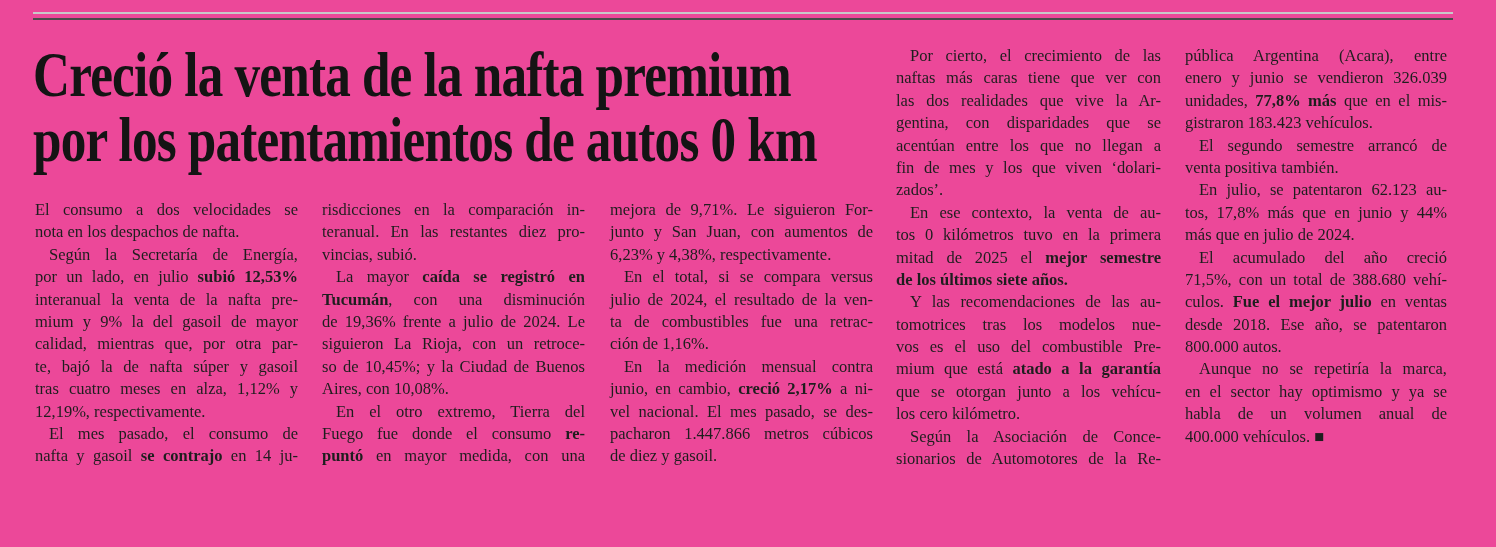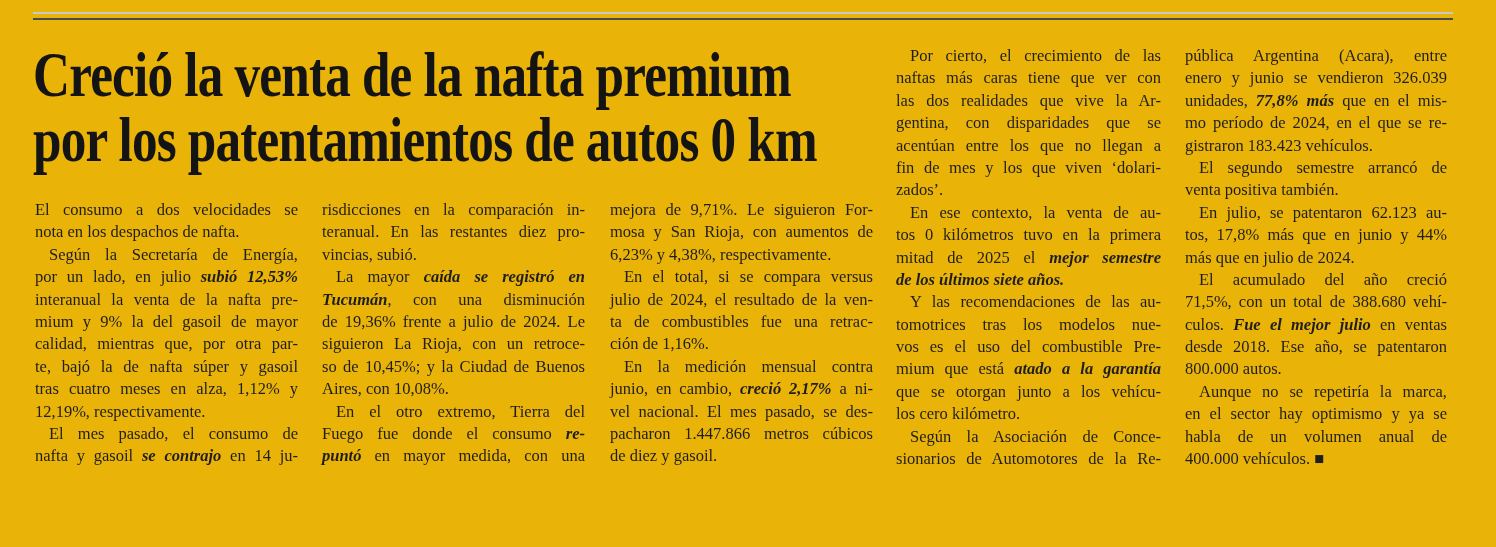--- a/index.html
+++ b/index.html
@@ -1,20 +1,20 @@
 <!DOCTYPE html>
 <html lang="es"><head>
 <meta charset="utf-8">
 <style>
   html, body { margin: 0; padding: 0; background: #ffffff; }
   .page {
     position: relative;
     width: 1496px;
     height: 547px;
-    background: #eab308;
+    background: #ec4899;
     font-family: "Liberation Serif", "DejaVu Serif", serif;
     overflow: hidden;
   }
   .rule { position: absolute; left: 33px; width: 1420px; }
   .rule-light { top: 12px; height: 2px; }
   .rule-dark  { top: 18px; height: 2px; }
   .headline {
     position: absolute;
     left: 33px;
     top: 42px;
@@ -38,21 +38,21 @@
   .col3 { left: 610px;  top: 199px; width: 263px; }
   .col4 { left: 896px;  top: 45px;  width: 265px; }
   .col5 { left: 1185px; top: 45px;  width: 262px; }
   .line {
     height: 22.4px;
     text-align: justify;
     text-align-last: justify;
   }
   .line.pend { text-align-last: left; }
   .line.ind { text-indent: 14px; }
-  .b { font-weight: bold; font-style: italic; }
+  .b { font-weight: bold; }
 </style>
 </head>
 <body>
 
 <div class="page">
   <div class="rule rule-light" style="background: rgb(201, 201, 201);"></div>
   <div class="rule rule-dark" style="background: rgb(74, 74, 74);"></div>
 
   <h1 class="headline" style="color: rgb(20, 20, 20);">
     <span class="hl-line">Creció la venta de la nafta premium</span>
@@ -82,21 +82,21 @@
       <div class="line"><span>de 19,36% frente a julio de 2024. Le</span></div>
       <div class="line"><span>siguieron La Rioja, con un retroce-</span></div>
       <div class="line"><span>so de 10,45%; y la Ciudad de Buenos</span></div>
       <div class="line pend"><span>Aires, con 10,08%.</span></div>
       <div class="line ind"><span>En el otro extremo, Tierra del</span></div>
       <div class="line"><span>Fuego fue donde el consumo </span><span class="b">re-</span></div>
       <div class="line"><span class="b">puntó</span><span> en mayor medida, con una</span></div>
     </div>
   <div class="col col3" style="color: rgb(30, 30, 30);">
       <div class="line"><span>mejora de 9,71%. Le siguieron For-</span></div>
-      <div class="line"><span>mosa y San Rioja, con aumentos de</span></div>
+      <div class="line"><span>junto y San Juan, con aumentos de</span></div>
       <div class="line pend"><span>6,23% y 4,38%, respectivamente.</span></div>
       <div class="line ind"><span>En el total, si se compara versus</span></div>
       <div class="line"><span>julio de 2024, el resultado de la ven-</span></div>
       <div class="line"><span>ta de combustibles fue una retrac-</span></div>
       <div class="line pend"><span>ción de 1,16%.</span></div>
       <div class="line ind"><span>En la medición mensual contra</span></div>
       <div class="line"><span>junio, en cambio, </span><span class="b">creció 2,17%</span><span> a ni-</span></div>
       <div class="line"><span>vel nacional. El mes pasado, se des-</span></div>
       <div class="line"><span>pacharon 1.447.866 metros cúbicos</span></div>
       <div class="line pend"><span>de diez y gasoil.</span></div>
@@ -119,21 +119,20 @@
       <div class="line"><span>mium que está </span><span class="b">atado a la garantía</span></div>
       <div class="line"><span>que se otorgan junto a los vehícu-</span></div>
       <div class="line pend"><span>los cero kilómetro.</span></div>
       <div class="line ind"><span>Según la Asociación de Conce-</span></div>
       <div class="line"><span>sionarios de Automotores de la Re-</span></div>
     </div>
   <div class="col col5" style="color: rgb(30, 30, 30);">
       <div class="line"><span>pública Argentina (Acara), entre</span></div>
       <div class="line"><span>enero y junio se vendieron 326.039</span></div>
       <div class="line"><span>unidades, </span><span class="b">77,8% más</span><span> que en el mis-</span></div>
-      <div class="line"><span>mo período de 2024, en el que se re-</span></div>
       <div class="line pend"><span>gistraron 183.423 vehículos.</span></div>
       <div class="line ind"><span>El segundo semestre arrancó de</span></div>
       <div class="line pend"><span>venta positiva también.</span></div>
       <div class="line ind"><span>En julio, se patentaron 62.123 au-</span></div>
       <div class="line"><span>tos, 17,8% más que en junio y 44%</span></div>
       <div class="line pend"><span>más que en julio de 2024.</span></div>
       <div class="line ind"><span>El acumulado del año creció</span></div>
       <div class="line"><span>71,5%, con un total de 388.680 vehí-</span></div>
       <div class="line"><span>culos. </span><span class="b">Fue el mejor julio</span><span> en ventas</span></div>
       <div class="line"><span>desde 2018. Ese año, se patentaron</span></div>

